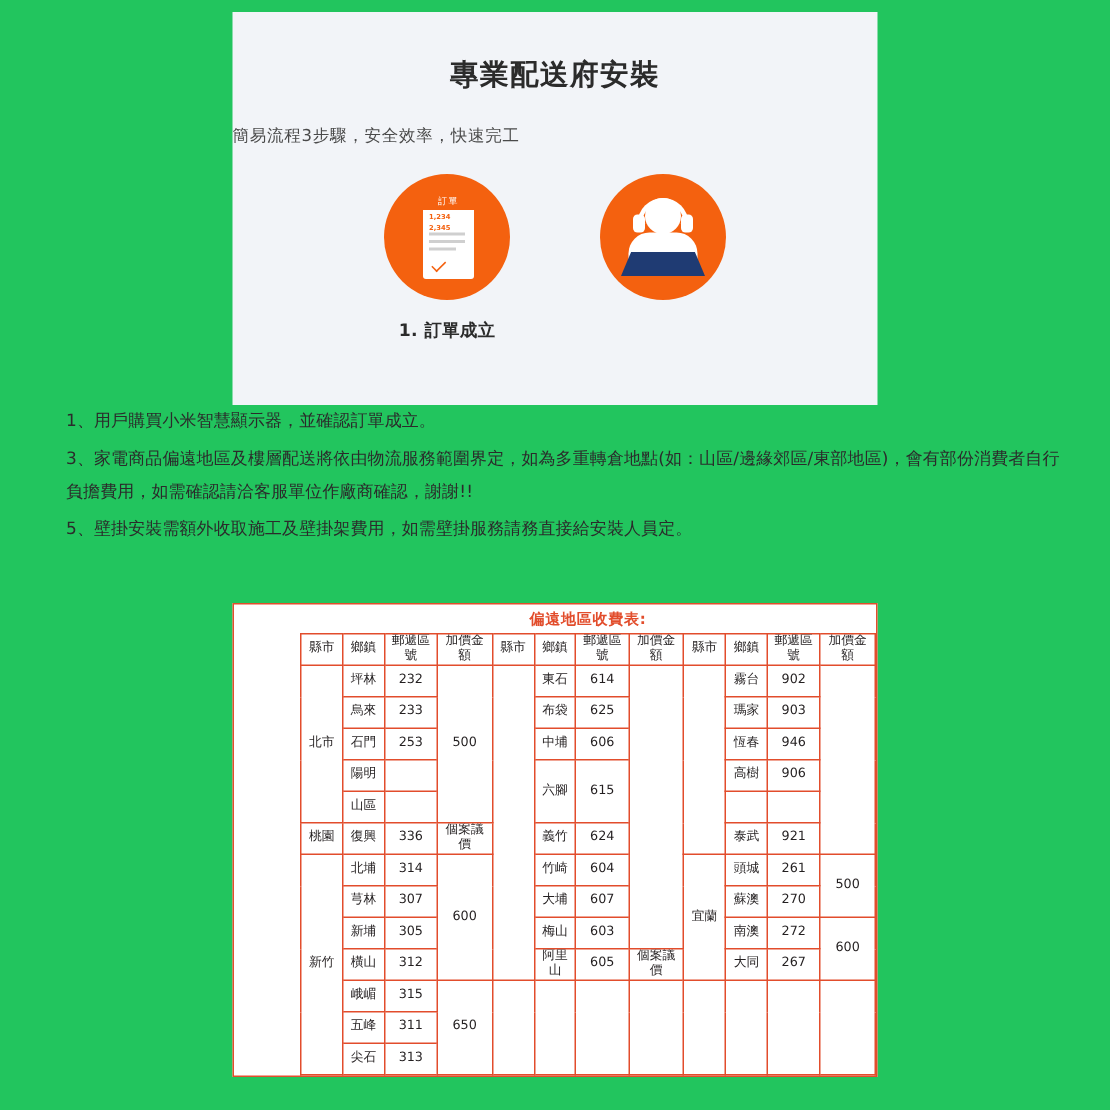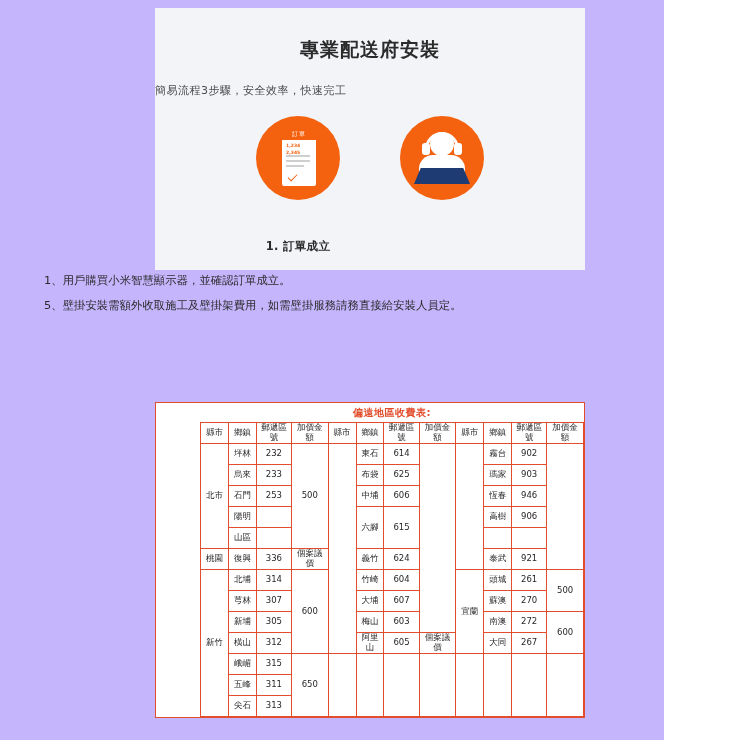--- a/index.html
+++ b/index.html
@@ -5,23 +5,23 @@
   * { box-sizing: border-box; }
   html, body {
     margin: 0; padding: 0;
     width: 740px; height: 740px;
     background: #ffffff;
     font-family: "DejaVu Sans", "Liberation Sans", sans-serif;
     color: #231f20;
   }
   #page {
     position: relative;
-    width: 664px; height: 740px;
+    width: 740px; height: 740px;
     overflow: hidden;
-    background: #c4b5fd;
+    background: #22c55e;
     text-decoration: underline;
   }
 
   
   .banner {
     position: absolute;
     left: 155px; top: 8px;
     width: 430px; height: 262px;
     background: #f2f4f8;
   }
@@ -45,21 +45,20 @@
     width: 430px;
     display: flex;
     justify-content: center;
     gap: 24px;
   }
   .step {
     width: 120px;
     display: flex;
     flex-direction: column;
     align-items: center;
-    gap: 26px;
   }
   .circle {
     width: 84px; height: 84px;
     border-radius: 50%;
     background: #f4610f;
     position: relative;
     overflow: hidden;
   }
   .step-label {
     margin-top: 12px;
@@ -261,20 +260,21 @@
           </div>
         </div>
       </div>
 
 
     </div>
   </div>
 
   <div class="paras">
     <div class="para">1、用戶購買小米智慧顯示器，並確認訂單成立。</div>
+    <div class="para">3、家電商品偏遠地區及樓層配送將依由物流服務範圍界定，如為多重轉倉地點(如：山區/邊緣郊區/東部地區)，會有部份消費者自行負擔費用，如需確認請洽客服單位作廠商確認，謝謝!!</div>
     <div class="para">5、壁掛安裝需額外收取施工及壁掛架費用，如需壁掛服務請務直接給安裝人員定。</div>
   </div>
 
   <div class="table-wrap">
     <div class="tbl-title">偏遠地區收費表:</div>
     <table class="fee">
       <colgroup>
         <col class="c1">
           <col class="c2">
           <col class="c3">

